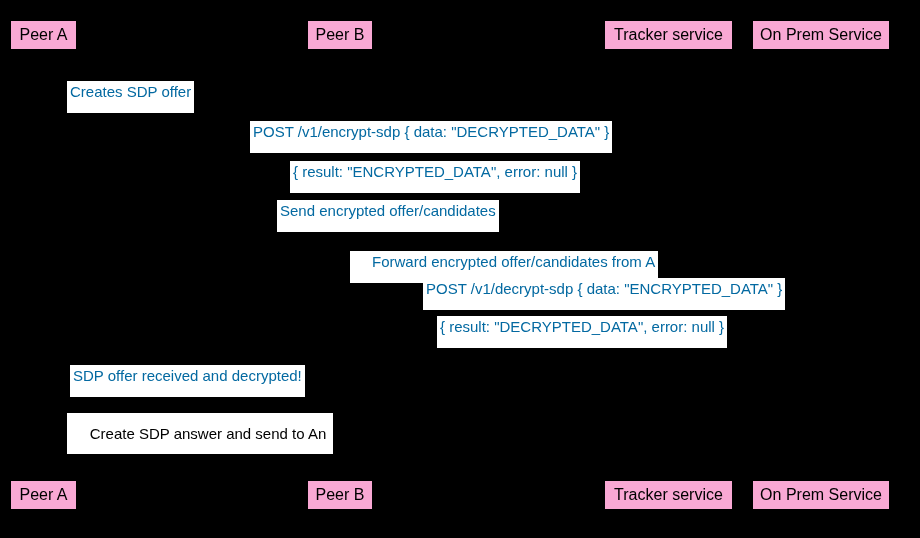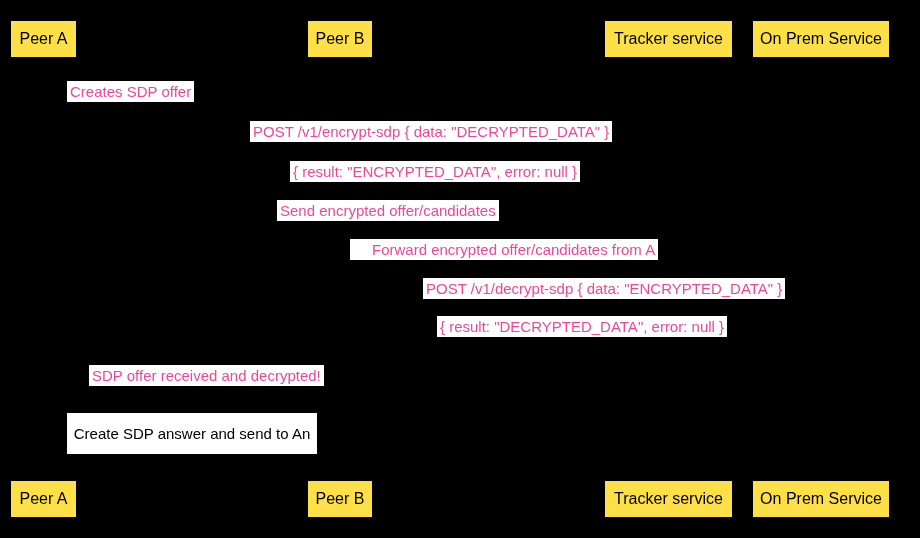--- a/index.html
+++ b/index.html
@@ -6,74 +6,75 @@
   .stage {
     position: relative;
     width: 920px;
     height: 538px;
     background: #000000;
     font-family: "Liberation Sans", sans-serif;
     overflow: hidden;
   }
   .actor {
     position: absolute;
-    height: 36px;
-    background: #fde047;
+    height: 28px;
+    background: #f9a8d4;
     color: #000000;
     display: flex;
     align-items: center;
     justify-content: center;
     font-size: 16px;
     box-sizing: border-box;
   }
   .msg {
     position: absolute;
     background: #ffffff;
-    color: #ec4899;
+    color: #0369a1;
     font-size: 15px;
     line-height: 21px;
-    height: 21px;
+    height: 32px;
     padding: 0 3px;
     white-space: nowrap;
     box-sizing: border-box;
   }
   .note {
     position: absolute;
     left: 67px;
     top: 413px;
     width: 250px;
     height: 41px;
     background: #ffffff;
     color: #000000;
     font-size: 15px;
     line-height: 20px;
     text-align: center;
     display: flex;
     flex-direction: column;
     justify-content: center;
+    padding-left: 16px;
   }
 </style>
 </head>
 <body>
 
 <div class="stage">
 
   <div class="actor" style="left:11px;  top:21px; width:65px;">Peer A</div>
   <div class="actor" style="left:308px; top:21px; width:64px;">Peer B</div>
   <div class="actor" style="left:605px; top:21px; width:127px;">Tracker service</div>
   <div class="actor" style="left:753px; top:21px; width:136px;">On Prem Service</div>
 
   <div class="msg" style="left:67px;  top:81px;">Creates SDP offer</div>
   <div class="msg" style="left:250px; top:121px;">POST /v1/encrypt-sdp { data: "DECRYPTED_DATA" }</div>
   <div class="msg" style="left:290px; top:161px;">{ result: "ENCRYPTED_DATA", error: null }</div>
   <div class="msg" style="left:237px; top:200px;margin-left:40px;">Send encrypted offer/candidates</div>
-  <div class="msg" style="left:350px; top:239px;padding-left:22px;">Forward encrypted offer/candidates from A</div>
+  <div class="msg" style="left:350px; top:251px;padding-left:22px;">Forward encrypted offer/candidates from A</div>
   <div class="msg" style="left:396px; top:278px;margin-left:27px;">POST /v1/decrypt-sdp { data: "ENCRYPTED_DATA" }</div>
   <div class="msg" style="left:437px; top:316px;">{ result: "DECRYPTED_DATA", error: null }</div>
-  <div class="msg" style="left:89px;  top:365px;">SDP offer received and decrypted!</div>
+  <div class="msg" style="left:70px;  top:365px;">SDP offer received and decrypted!</div>
 
   <div class="note">
     <div>Create SDP answer and send to An</div>
   </div>
 
   <div class="actor" style="left:11px;  top:481px; width:65px;">Peer A</div>
   <div class="actor" style="left:308px; top:481px; width:64px;">Peer B</div>
   <div class="actor" style="left:605px; top:481px; width:127px;">Tracker service</div>
   <div class="actor" style="left:753px; top:481px; width:136px;">On Prem Service</div>
 

